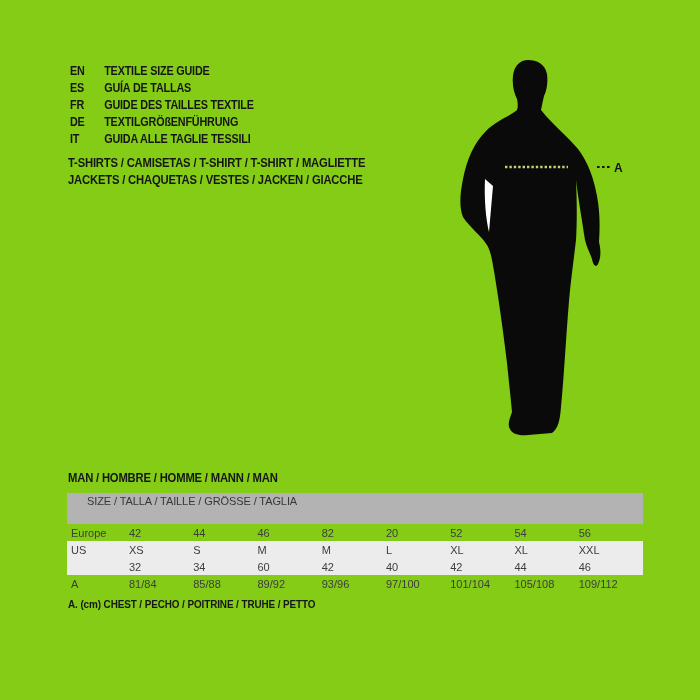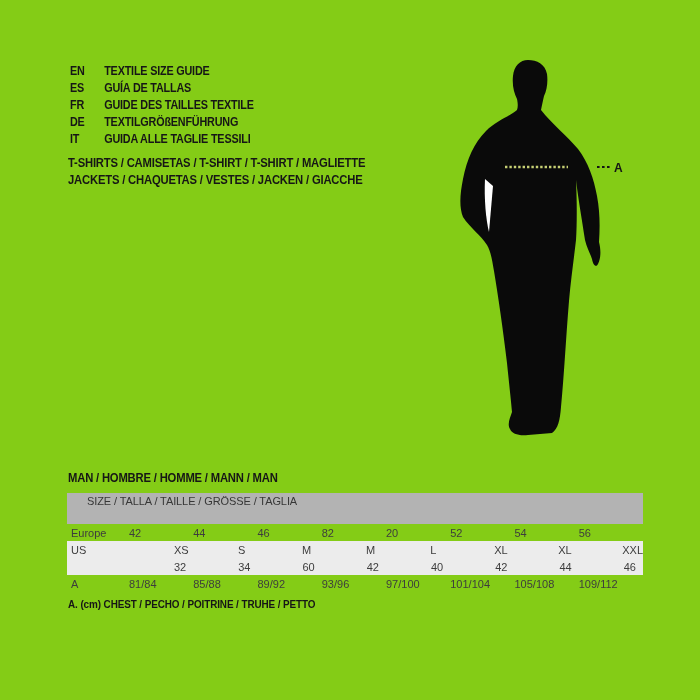--- a/index.html
+++ b/index.html
@@ -25,21 +25,21 @@
   
   .man-title { position:absolute; left:68px; top:471px; font-size:12.5px; font-weight:bold; letter-spacing:-0.2px; }
 
   
   .size-table { position:absolute; left:67px; top:493px; width:576px; font-size:11px; color:#3d3d3d; }
   .thead {
     height:31px; line-height:17px; background:var(--header-bg,#b3b3b3);
     padding-left:20px; color:#373737; letter-spacing:-0.1px;
   }
   .trow { display:flex; height:17px; align-items:center; }
-  .trow.band { background:var(--band-bg,#ececec);gap:45px; }
+  .trow.band { background:var(--band-bg,#ececec); }
   .tlabel { width:58px; padding-left:4px; }
   .tcell { flex:1; }
 
   
   .footnote { position:absolute; left:68px; top:598px; font-size:11px; font-weight:bold; letter-spacing:-0.1px; }
 </style>
 </head>
 <body>
 
 <div class="canvas">

